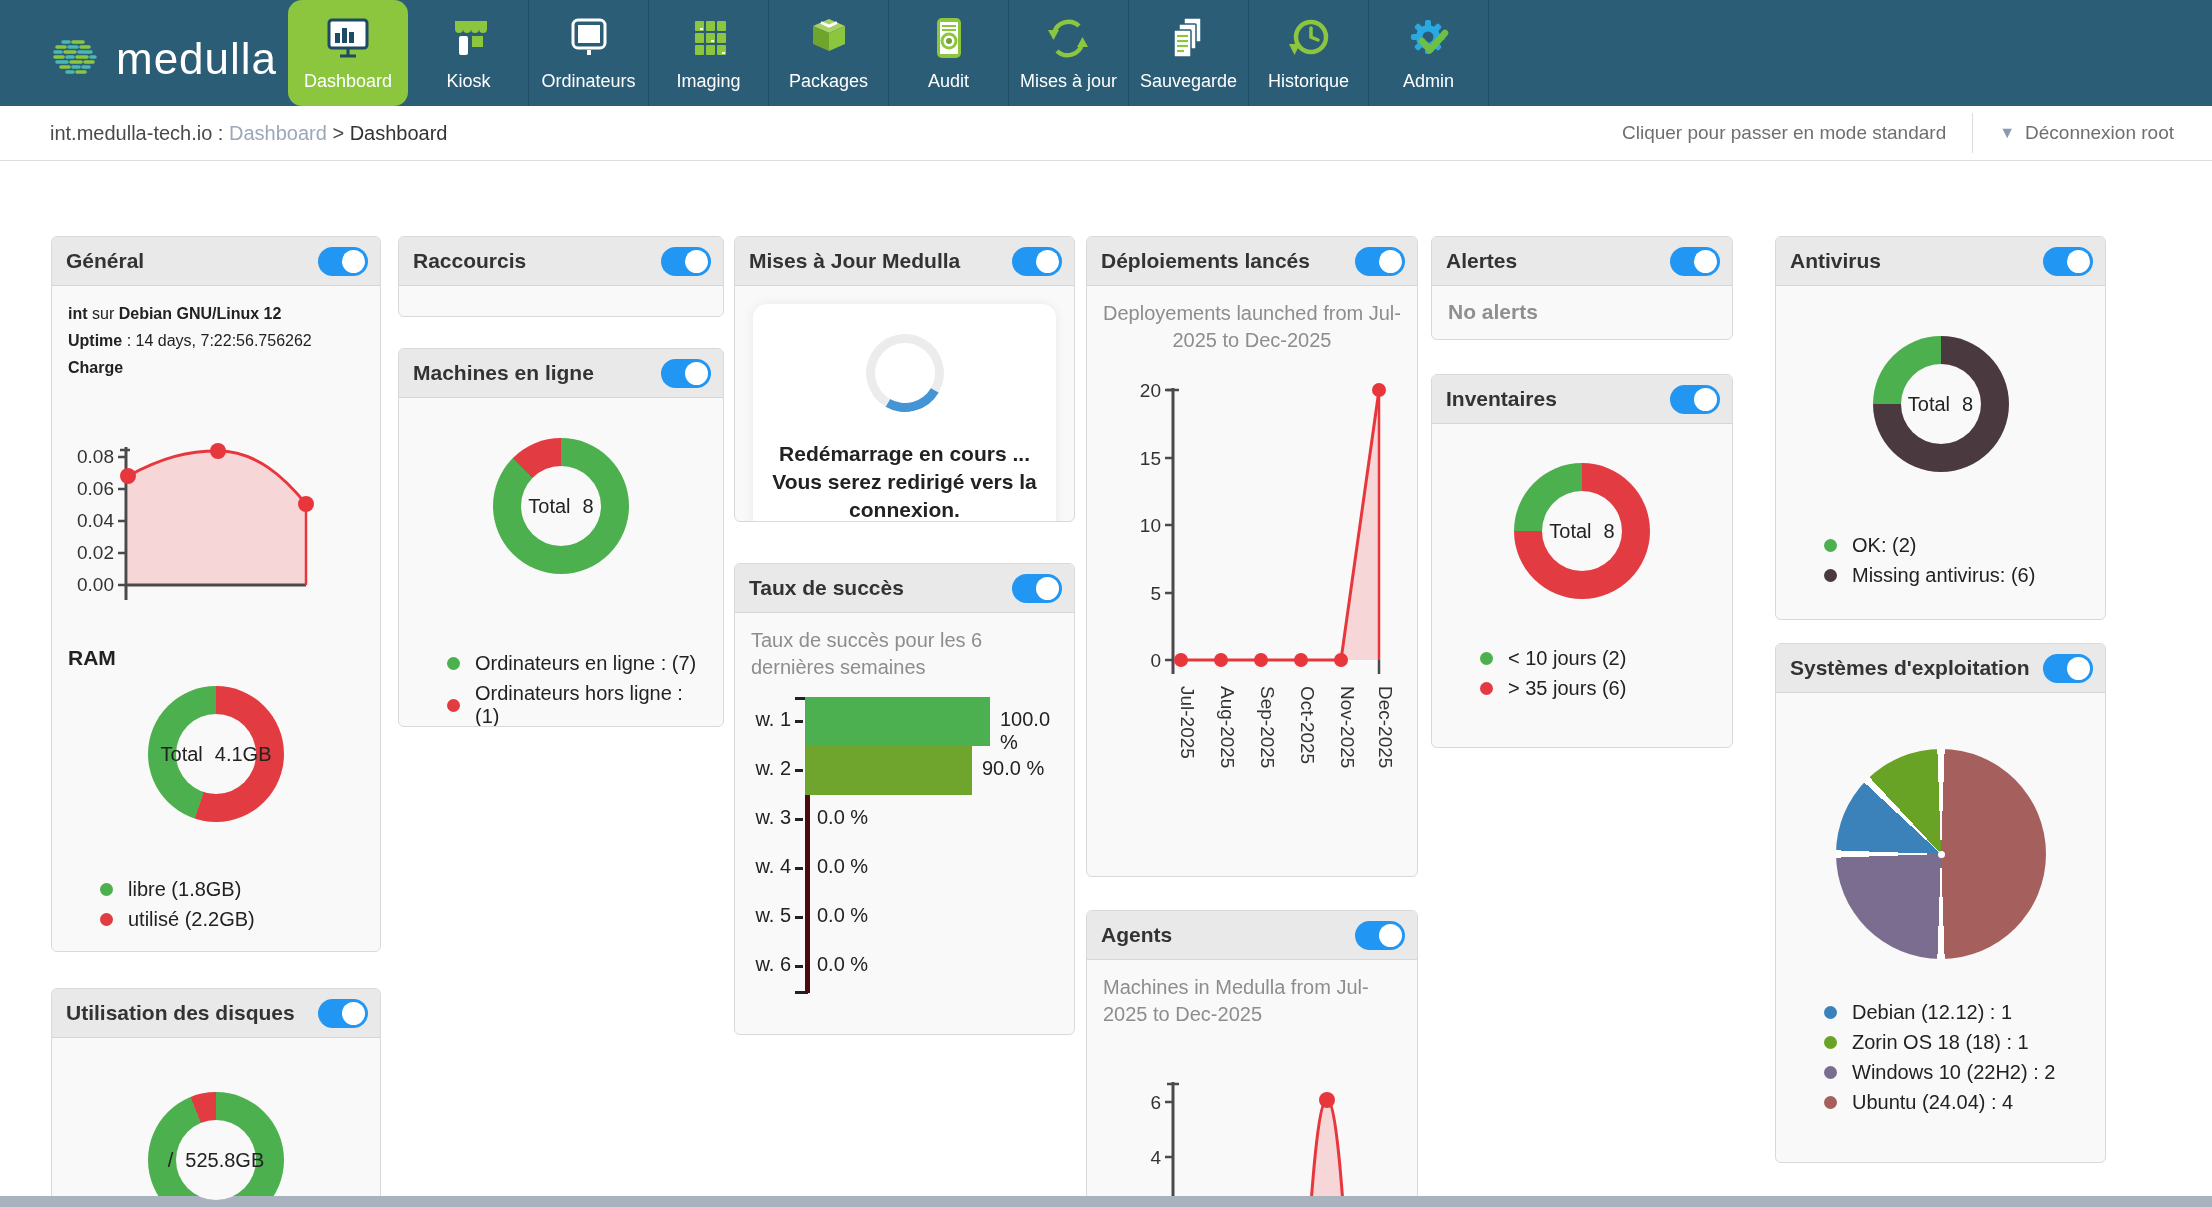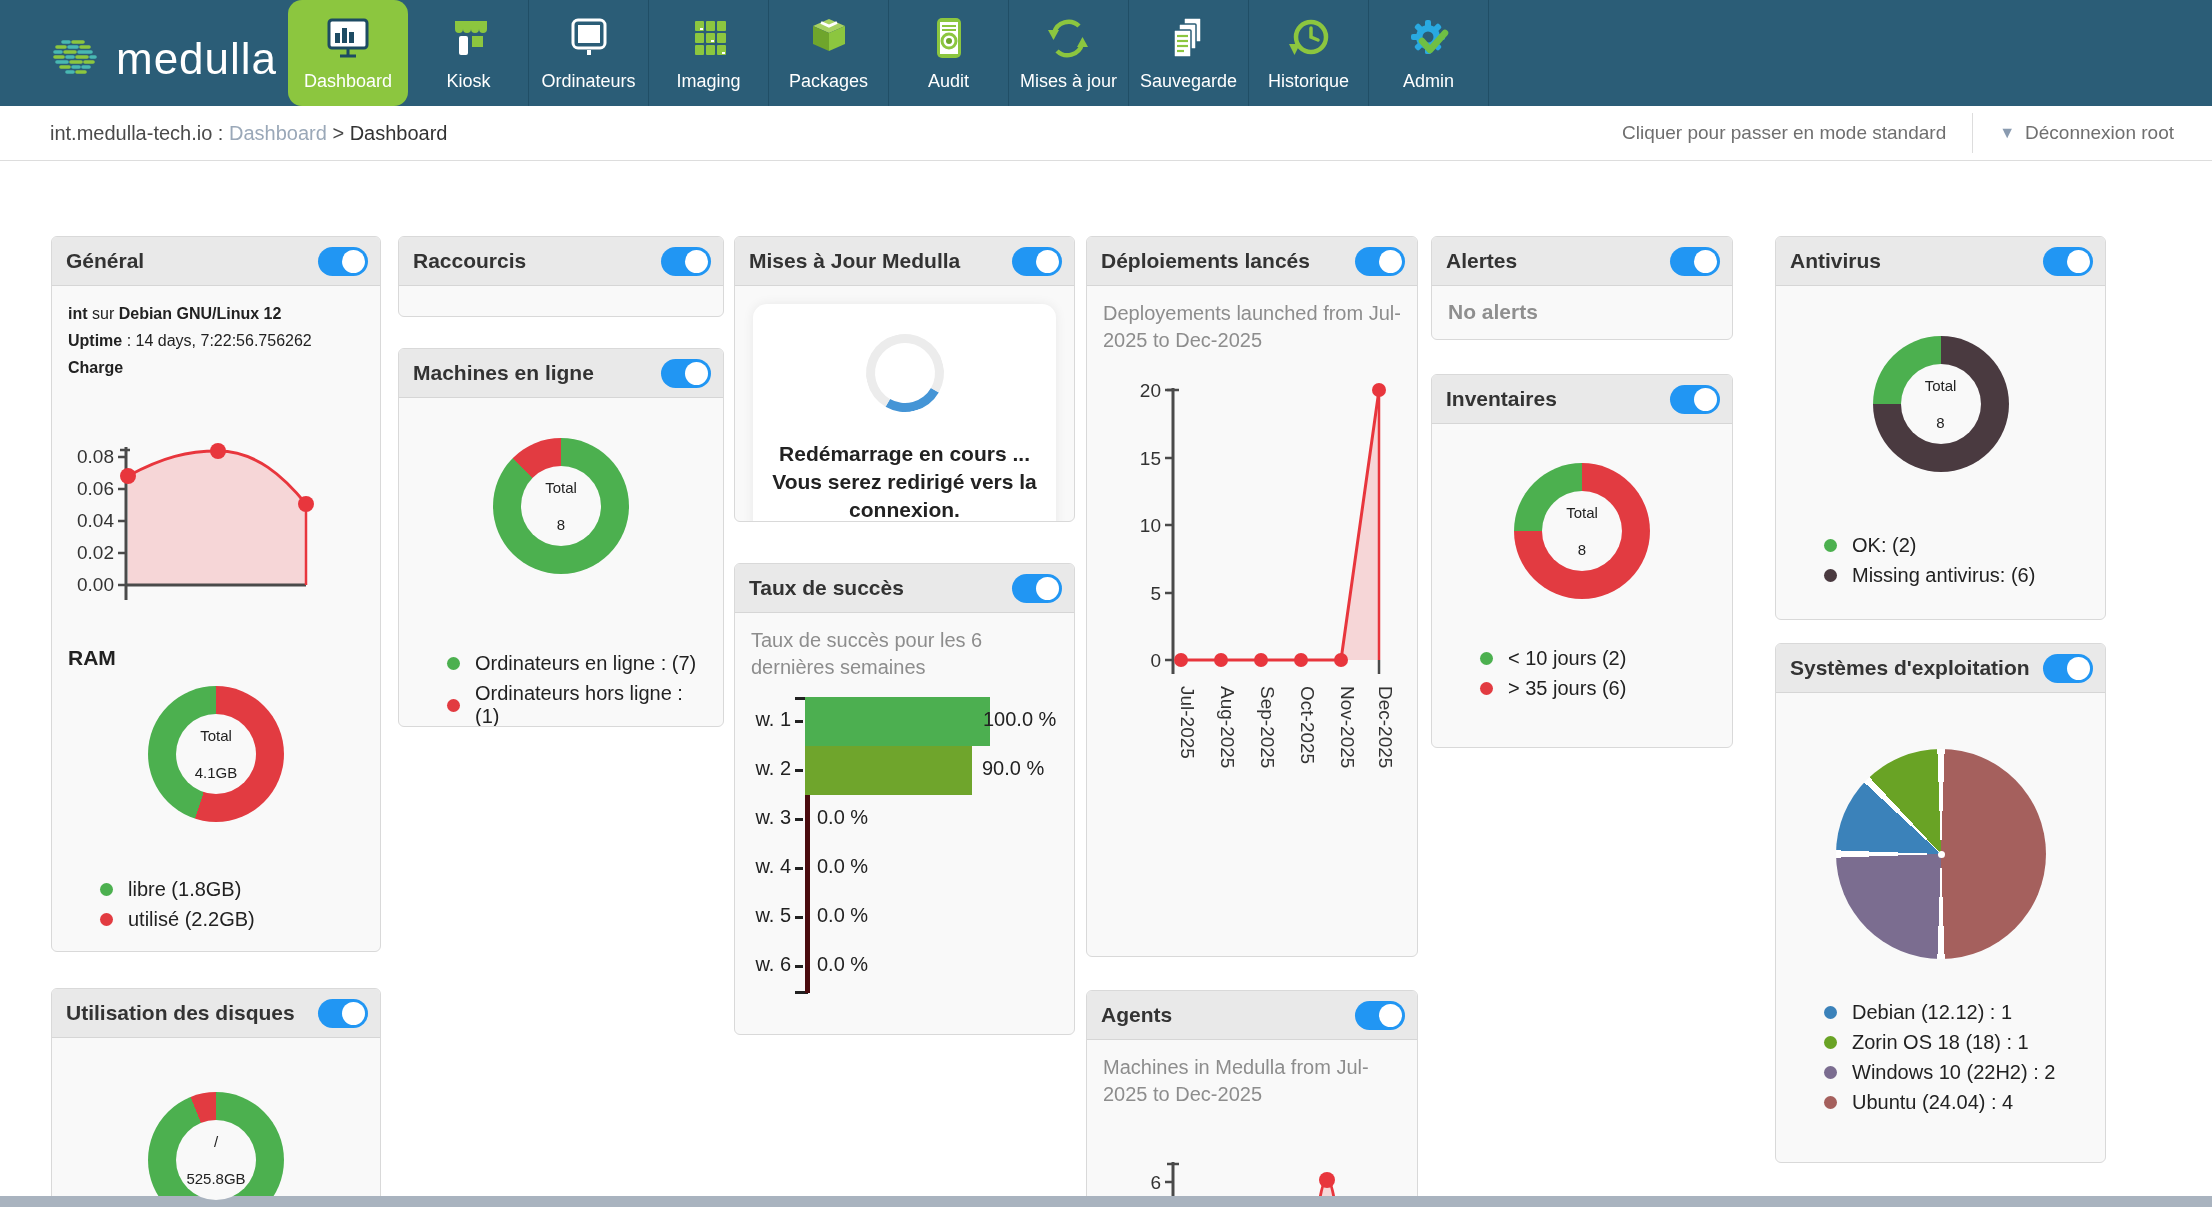--- a/index.html
+++ b/index.html
@@ -50,22 +50,22 @@
   .sub{color:#8d8d8d;font-size:20px;line-height:27px;}
   .legend{display:flex;flex-direction:column;gap:7px;padding-left:32px;}
   .lrow{display:flex;align-items:center;gap:15px;font-size:20px;color:#222;}
   .dot{width:13px;height:13px;border-radius:50%;flex:none;}
   .dot-green{background:#4cb04f;} .dot-red{background:#e23b41;} .dot-dark{background:#4a3a40;}
   .dot-blue{background:#3b82ba;} .dot-olive{background:#69a325;} .dot-purple{background:#7b6d90;}
   .dot-brown{background:#a5605d;}
 
   .donut{width:136px;height:136px;border-radius:50%;position:relative;margin:0 auto;}
   .donut::after{content:"";position:absolute;inset:28px;background:#f9f9f9;border-radius:50%;z-index:1;}
-  .dcenter{position:absolute;inset:0;display:flex;flex-direction:column;align-items:center;
-           justify-content:center;z-index:2;font-size:15px;color:#222;line-height:25px;gap:12px;}
+  .dcenter{position:absolute;inset:0;display:flex;align-items:center;
+           justify-content:center;z-index:2;font-size:20px;color:#222;line-height:25px;gap:12px;}
   .pie{width:210px;height:210px;border-radius:50%;margin:0 auto;position:relative;}
   .pie::after{content:"";position:absolute;left:102px;top:102px;width:7px;height:7px;background:#fff;border-radius:50%;}
 
   
   .gen-info{font-size:16px;line-height:27px;color:#222;}
   .charge-svg{display:block;margin-top:36px;}
   .ram-label{font-weight:bold;font-size:21px;margin-top:24px;}
   .gen-donut{margin-top:16px;}
   .gen-legend{margin-top:56px;}
 
@@ -82,21 +82,21 @@
   .hl1{top:11px;} .hl2{top:60px;} .hl3{top:109px;} .hl4{top:158px;} .hl5{top:207px;} .hl6{top:256px;}
   .htick{position:absolute;left:44px;width:8px;height:3px;background:#222;}
   .ht1{top:23px;} .ht2{top:72px;} .ht3{top:121px;} .ht4{top:170px;} .ht5{top:219px;} .ht6{top:268px;}
   .hcap{position:absolute;left:44px;width:13px;height:3px;background:#222;}
   .hcap-top{top:0;} .hcap-bot{top:294px;}
   .hbar{position:absolute;left:54px;height:49px;}
   .hbar1{top:0;width:185px;background:#4caf50;}
   .hbar2{top:49px;width:167px;background:#6fa52c;}
   .hstrip{position:absolute;left:54px;top:98px;width:5px;height:198px;background:#4a0b0e;}
   .hv{position:absolute;color:#222;}
-  .hv1{left:232px;top:11px;} .hv2{left:231px;top:60px;}
+  .hv1{left:249px;top:11px;} .hv2{left:231px;top:60px;}
   .hv3{left:66px;top:109px;} .hv4{left:66px;top:158px;} .hv5{left:66px;top:207px;} .hv6{left:66px;top:256px;}
 
   .blist{margin:4px 0 0 6px;padding-left:20px;color:#444;font-size:20px;line-height:28px;}
 
   svg text{font-family:"Liberation Sans",sans-serif;}
   .axis{stroke:#4a4a4a;stroke-width:3;fill:none;}
   .tick{stroke:#4a4a4a;stroke-width:2.5;}
   .tlabel{font-size:19px;fill:#333;}
   .rline{stroke:#e8363d;stroke-width:3;fill:none;}
   .rfill{fill:rgba(232,54,61,0.18);stroke:none;}
@@ -466,21 +466,21 @@
           <span class="hv hv4">0.0 %</span>
           <span class="hv hv5">0.0 %</span>
           <span class="hv hv6">0.0 %</span>
         </div>
       </div>
     </section>
   </div>
 
   <div class="col col4">
 
-    <section class="card" style="height:721px;">
+    <section class="card" style="height:641px;text-align:center;">
       <div class="card-head">
         <span class="card-title">Déploiements lancés</span>
         <span class="toggle">
             <span class="toggle-knob"></span>
           </span>
       </div>
       <div class="card-body">
         <div class="sub">Deployements launched from Jul-2025 to Dec-2025</div>
         <svg width="302" height="420" viewBox="0 0 302 420" style="display:block;margin-top:6px;">
           <path class="rfill" d="M238,300 L276,30 L276,300 Z"></path>

